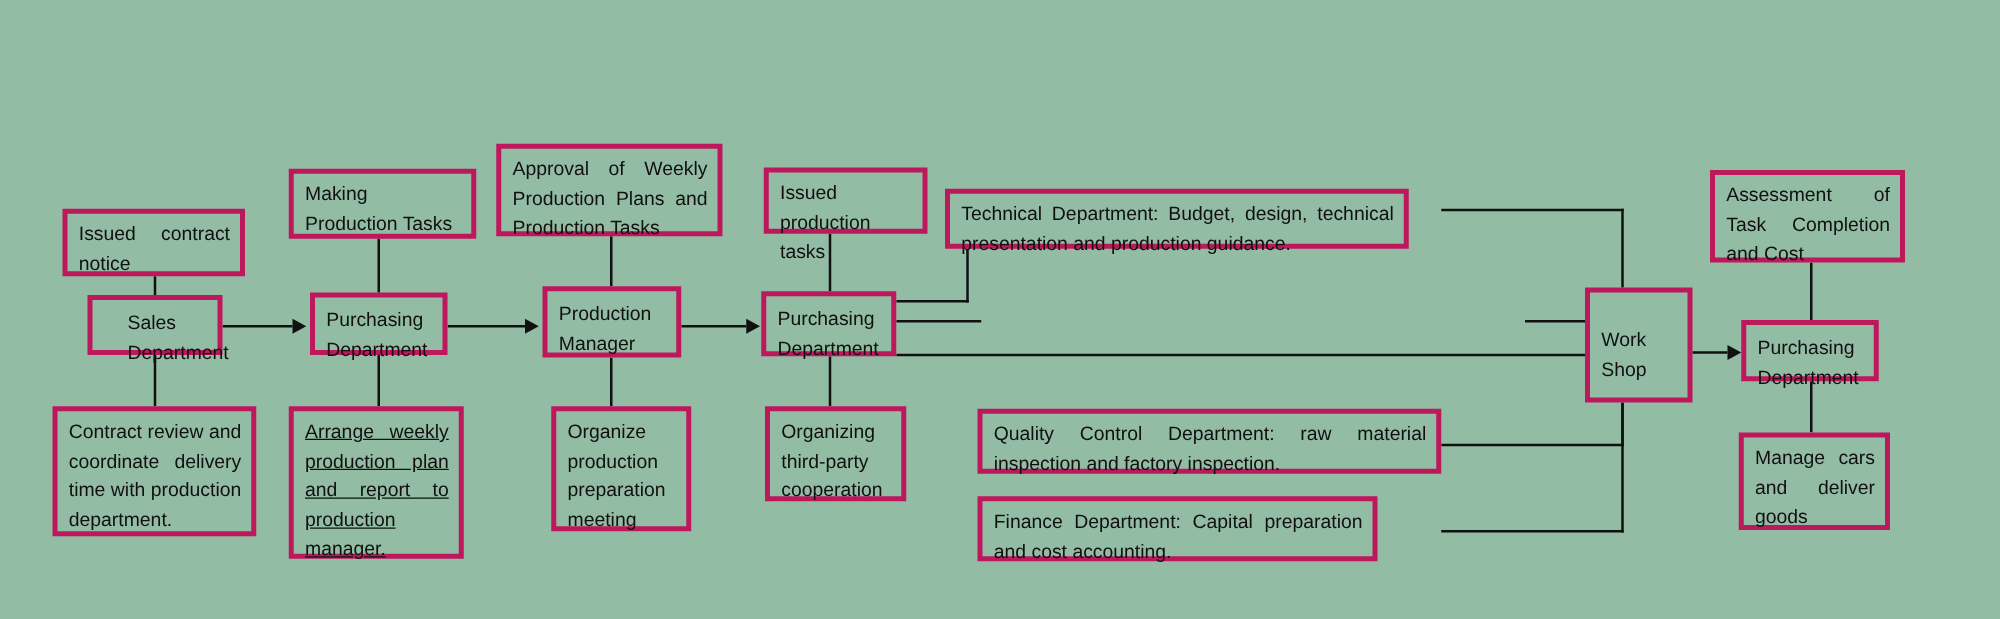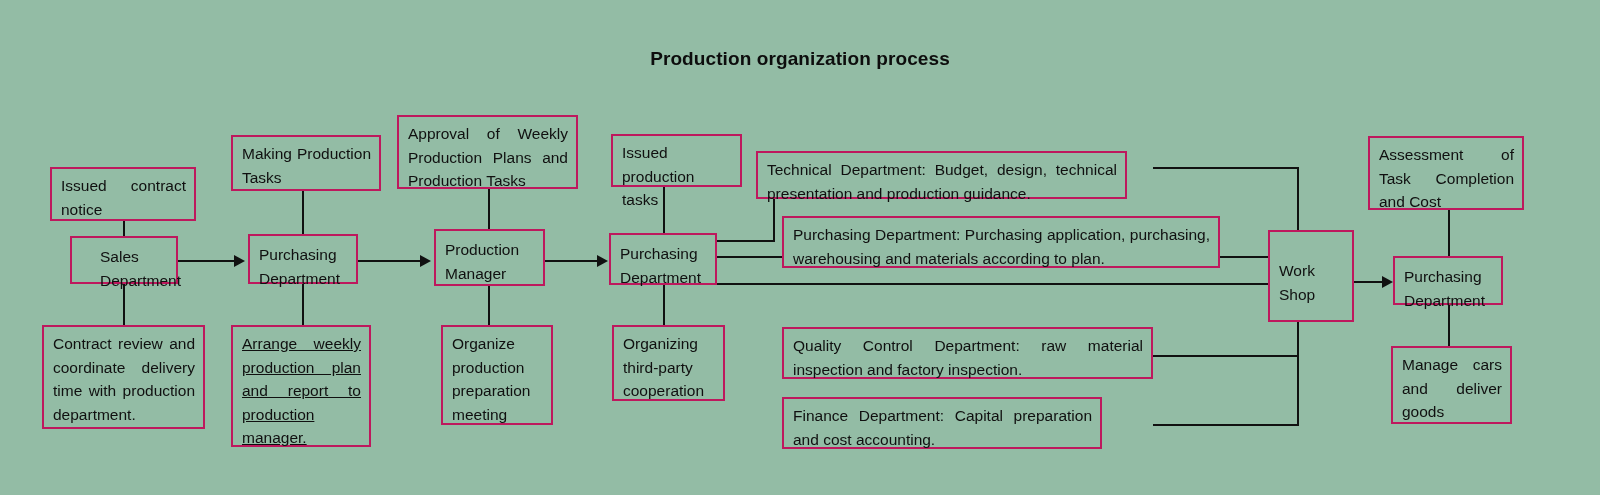--- a/index.html
+++ b/index.html
@@ -18,21 +18,21 @@
     text-align:center;
     font-size:19px;
     font-weight:bold;
     color:#0d0d0d;
     letter-spacing:.1px;
   }
 
   .box{
     position:absolute;
     box-sizing:border-box;
-    border:2px solid #be185d;
+    border:4px solid #be185d;
     background:#93bca5;
     color:#101010;
     font-size:15.5px;
     line-height:1.52;
     padding:5px 8px 4px 9px;
     text-align:justify;
     text-justify:inter-word;
     z-index:3;
   }
   .box.node{
@@ -55,21 +55,20 @@
     border-bottom:6px solid transparent;
     border-left:11px solid #111;
     z-index:2;
   }
 </style>
 </head>
 <body>
 
 <div id="canvas">
 
-  <div class="title">Production organization process</div>
 
   <div class="ln lnv" style="left:123px;top:188px;height:50px;"></div>
 
   <div class="ln lnv" style="left:123px;top:283px;height:42px;"></div>
 
   <div class="ln lnh" style="left:178px;top:260px;width:56px;"></div>
   <div class="arrow" style="left:234px;top:255px;"></div>
 
   <div class="ln lnv" style="left:302px;top:190px;height:45px;"></div>
 
@@ -160,19 +159,18 @@
   <div class="box just" style="left:231px;top:325px;width:140px;height:122px;text-decoration:underline;">Arrange weekly production plan and report to production manager.</div>
 
   <div class="box just" style="left:441px;top:325px;width:112px;height:100px;">Organize production preparation meeting</div>
 
   <div class="box just" style="left:612px;top:325px;width:113px;height:76px;">Organizing third-party cooperation</div>
 
   <div class="box just" style="left:1391px;top:346px;width:121px;height:78px;">Manage cars and deliver goods</div>
 
   <div class="box just" style="left:756px;top:151px;width:371px;height:48px;">Technical Department: Budget, design, technical presentation and production guidance.</div>
 
-  <div class="box just" style="left:782px;top:216px;width:438px;height:52px;">Purchasing Department: Purchasing application, purchasing, warehousing and materials according to plan.</div>
 
   <div class="box just" style="left:782px;top:327px;width:371px;height:52px;">Quality Control Department: raw material inspection and factory inspection.</div>
 
   <div class="box just" style="left:782px;top:397px;width:320px;height:52px;">Finance Department: Capital preparation and cost accounting.</div>
 
 </div>
 
 </body></html>

